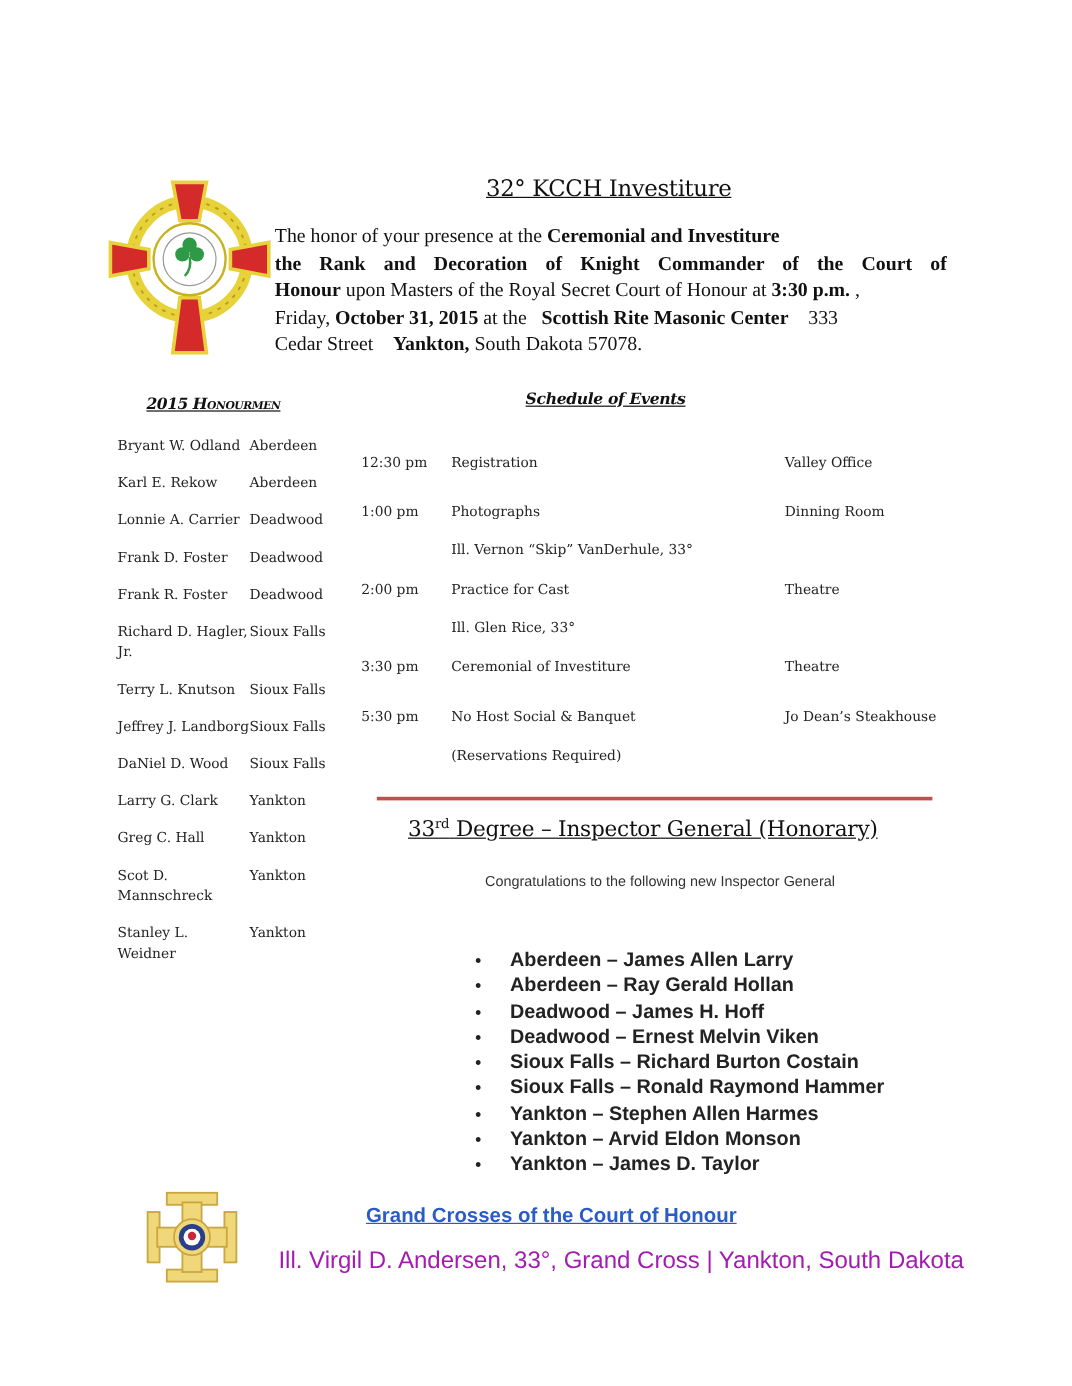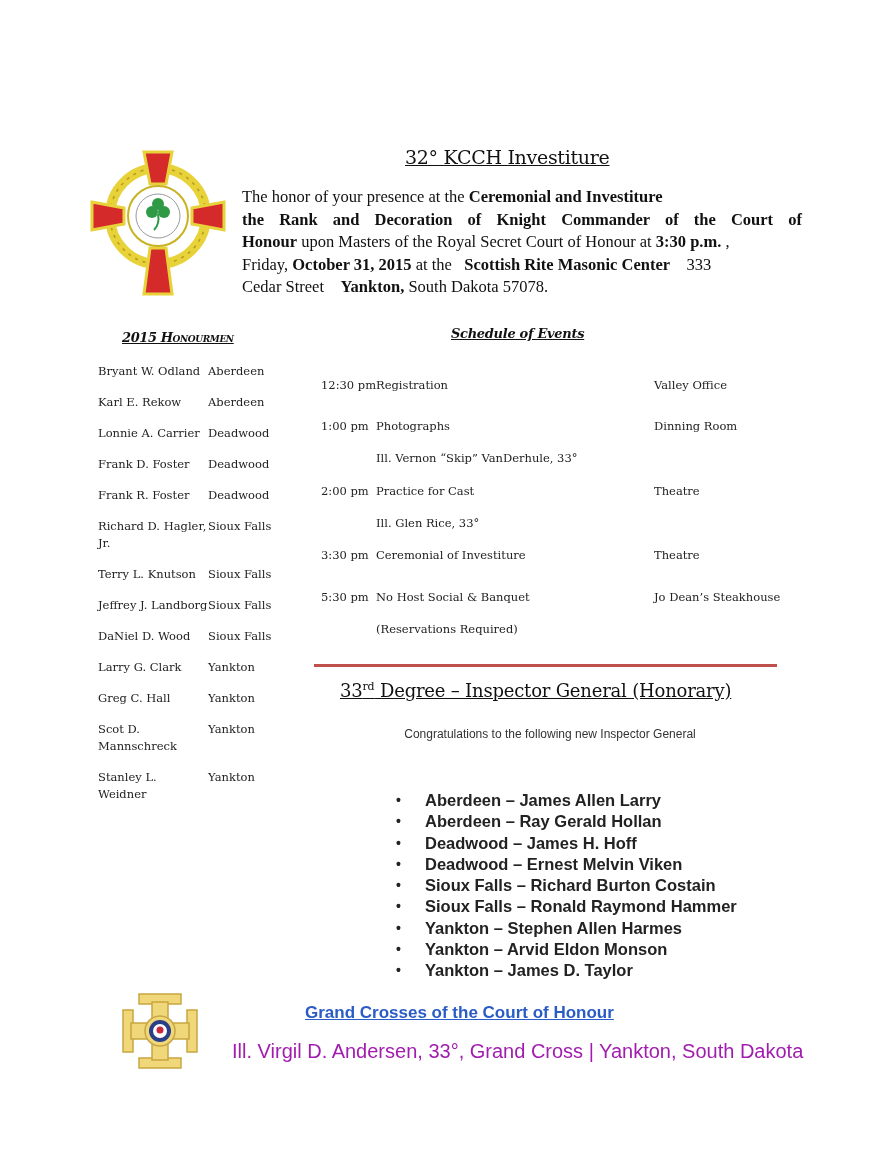--- a/index.html
+++ b/index.html
@@ -2,36 +2,36 @@
 <html><head>
 <meta charset="utf-8">
 <style>
   html, body { margin:0; padding:0; background:#ffffff; }
   body { width:893px; height:1155px; position:relative; overflow:hidden; color:#111; font-family:"Liberation Serif", serif; }
   .abs { position:absolute; }
 
   
   #emblem-top { left:88px; top:144px; width:140px; height:155px; }
   #title { left:405px; top:146px; font-family:"DejaVu Serif", serif; font-size:19px; text-decoration:underline; letter-spacing:-0.3px; }
-  #intro { left:242px; top:186px; width:560px; font-family:"Liberation Serif", serif; font-size:16.5px; line-height:22.5px; color:#111; }
+  #intro { left:229px; top:186px; width:560px; font-family:"Liberation Serif", serif; font-size:16.5px; line-height:22.5px; color:#111; }
   #intro b { font-weight:bold; }
   #intro .l2 { text-align:justify; text-align-last:justify; display:block; }
 
   
   #hon-title { left:122px; top:330px; font-family:"DejaVu Serif", serif; font-style:italic; font-weight:bold; font-size:13px; text-decoration:underline; font-variant:small-caps; letter-spacing:-0.4px; }
   #hon-list { left:98px; top:363px; width:190px; }
   .hon-row { display:flex; font-family:"DejaVu Serif", serif; font-size:11.5px; line-height:17px; color:#222; margin-bottom:14px; }
   .hon-name { width:110px; }
   .hon-city { width:80px; }
 
   
-  #sched-title { left:451px; top:326px; font-family:"DejaVu Serif", serif; font-style:italic; font-weight:bold; font-size:13px; text-decoration:underline; letter-spacing:-0.3px; }
+  #sched-title { left:438px; top:326px; font-family:"DejaVu Serif", serif; font-style:italic; font-weight:bold; font-size:13px; text-decoration:underline; letter-spacing:-0.3px; }
   #sched { left:301px; top:378px; width:500px; font-family:"DejaVu Serif", serif; font-size:11.5px; color:#222; }
   .ev { position:absolute; left:0; width:500px; height:20px; }
-  .ev .t { position:absolute; left:0;margin-left:20px; }
+  .ev .t { position:absolute; left:0; }
   .ev .d { position:absolute; left:75px; }
   .ev .p { position:absolute; left:353px; }
 
   
   #divider { left:314px; top:664px; width:463px; height:3px; background:#c0504d; }
 
   
   #ig-title { left:340px; top:680px; font-family:"DejaVu Serif", serif; font-size:18px; text-decoration:underline; letter-spacing:-0.2px; }
   #ig-title sup { font-size:11px; }
   #ig-intro { left:320px; top:724px; width:460px; text-align:center; font-family:"Liberation Sans", sans-serif; font-size:12px; line-height:21px; color:#333; }

